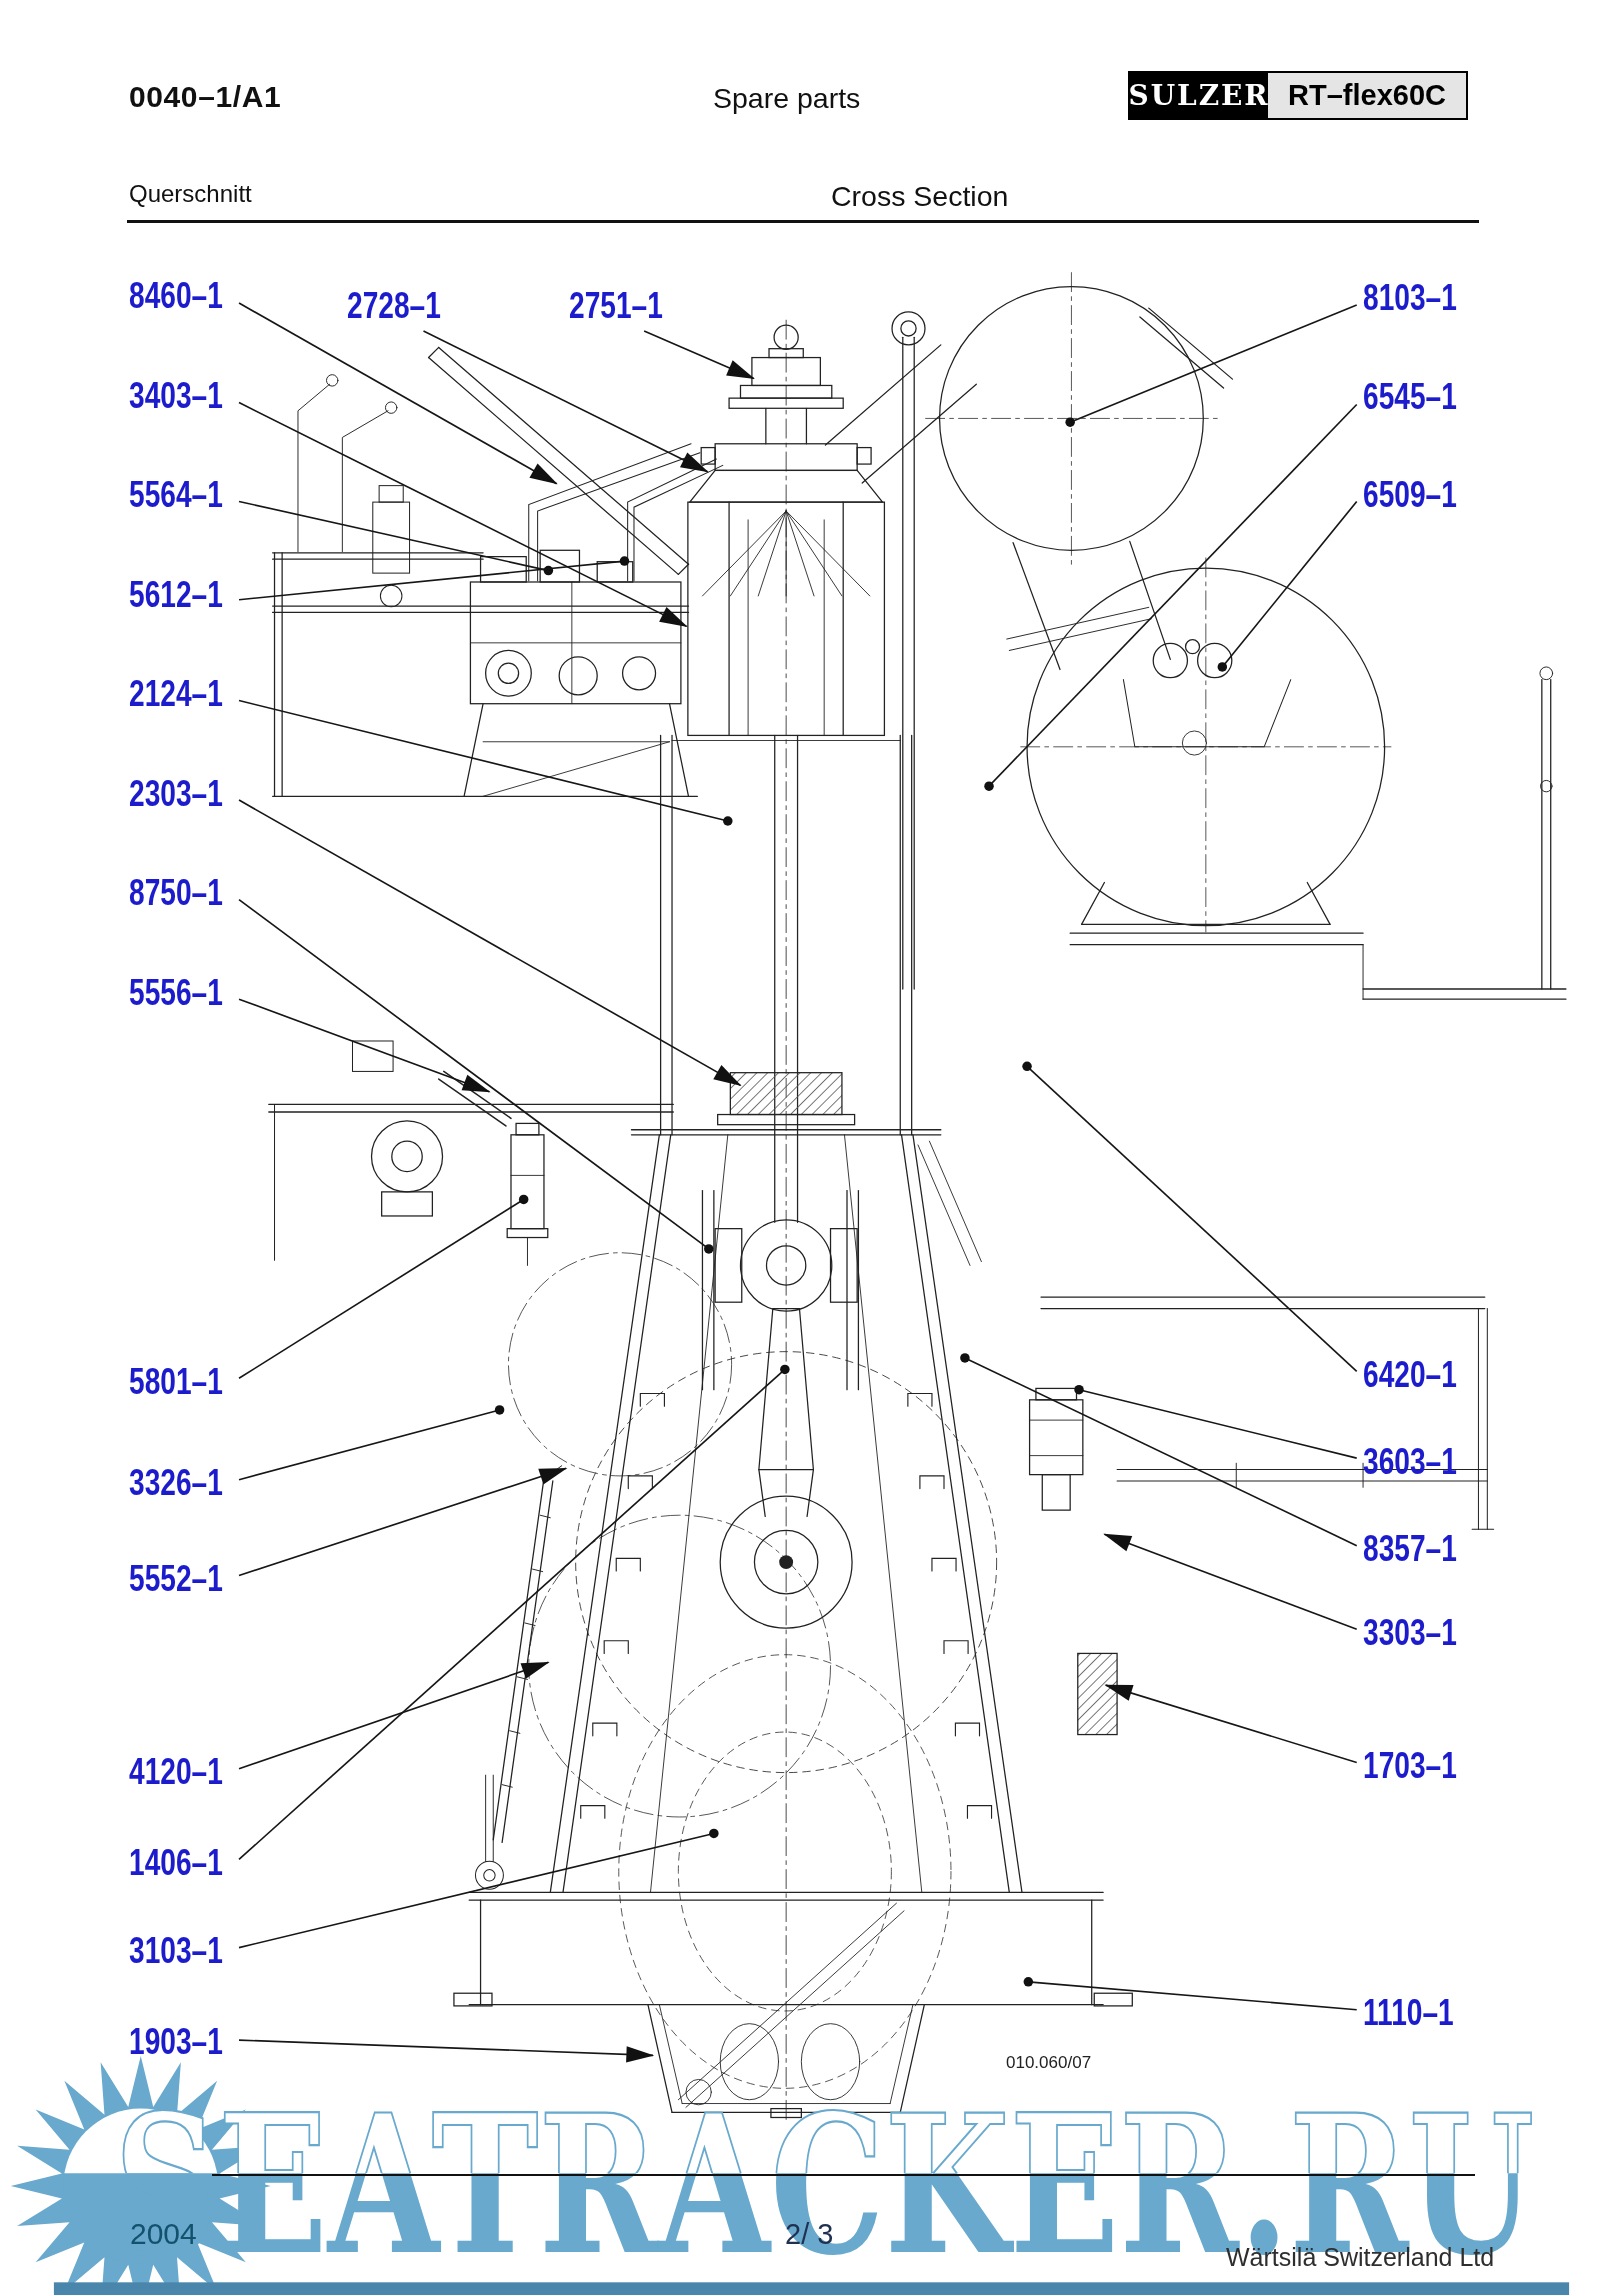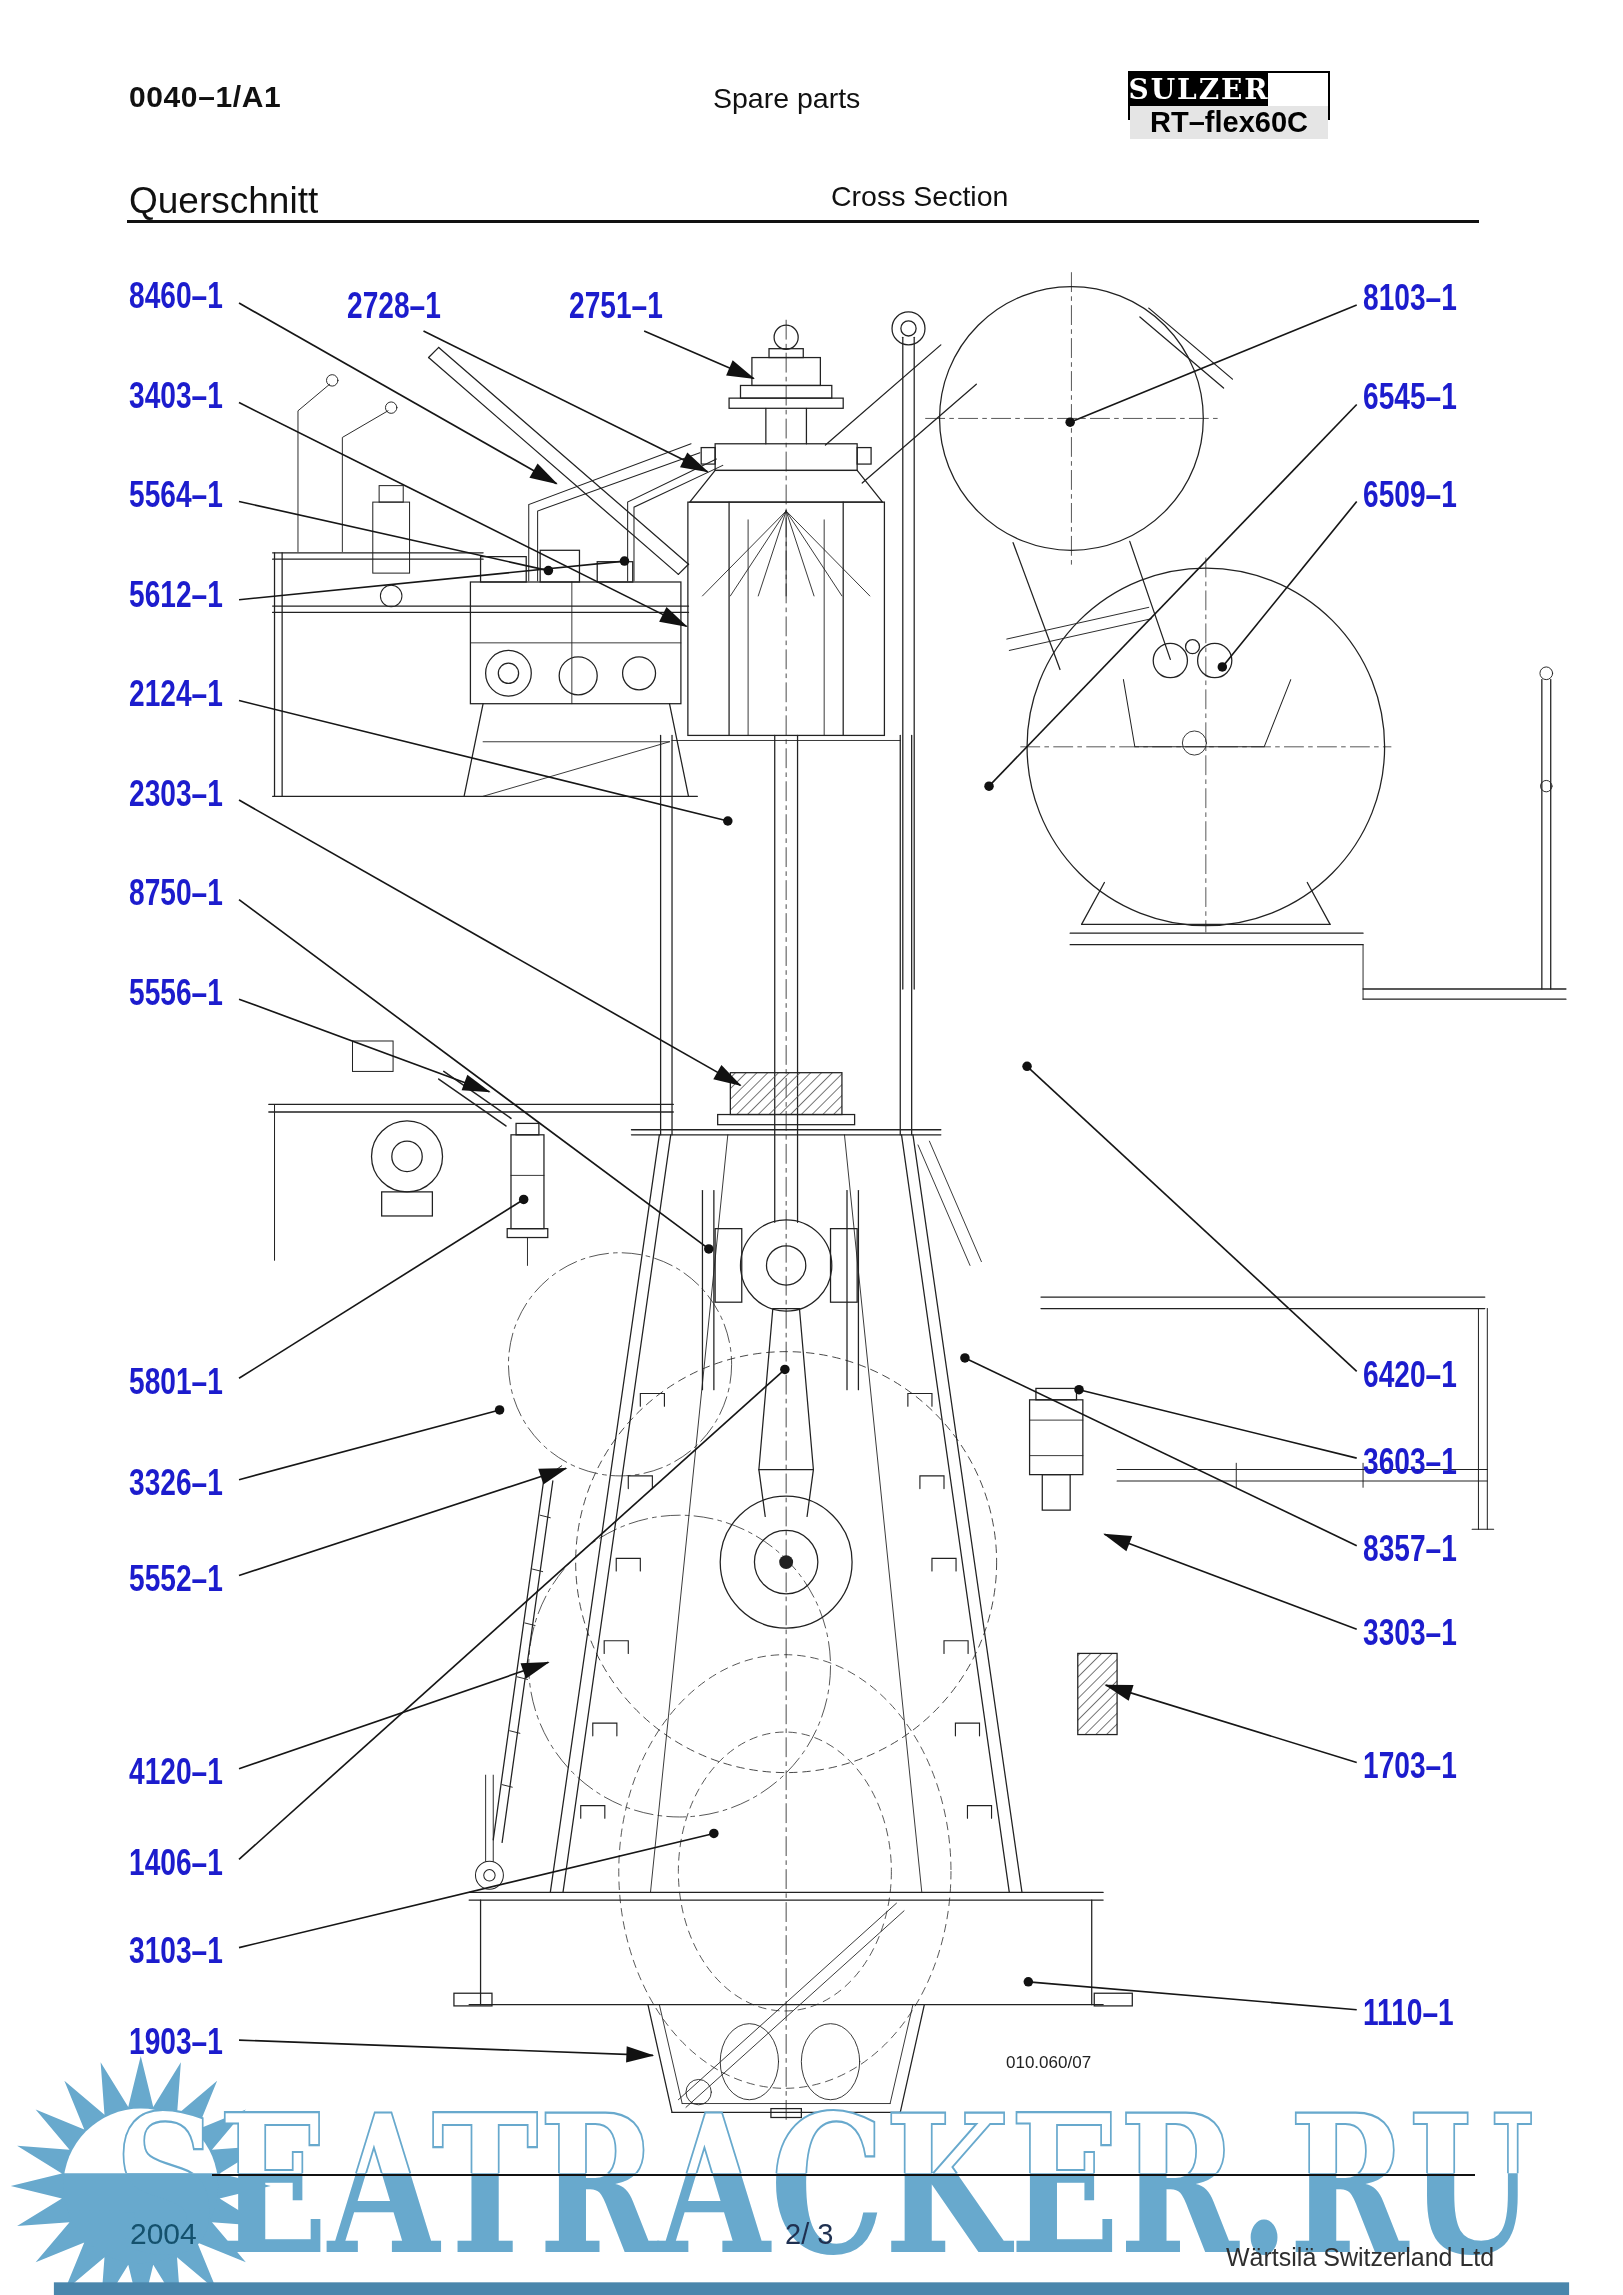--- a/index.html
+++ b/index.html
@@ -4,26 +4,26 @@
 <style>
   html,body{margin:0;padding:0;}
   body{
     width:1623px;height:2295px;position:relative;background:#ffffff;
     font-family:"Liberation Sans", sans-serif;overflow:hidden;
   }
   .abs{position:absolute;}
   
   #doc-code{left:129px;top:80px;font-size:30px;font-weight:bold;color:#111;letter-spacing:0.6px;}
   #page-topic{left:713px;top:82px;font-size:28.5px;color:#111;}
-  #brand-logo{left:1128px;top:71px;height:49px;display:flex;border:2.5px solid #000;box-sizing:border-box;flex-direction:column;}
+  #brand-logo{left:1128px;top:71px;height:49px;display:flex;border:2.5px solid #000;box-sizing:border-box;}
   #brand-left{background:#000;color:#fff;width:138px;display:flex;align-items:center;justify-content:center;
       font-family:"DejaVu Serif", serif;font-size:28px;letter-spacing:1.9px;font-weight:bold;}
   #brand-right{background:#e5e5e5;color:#000;width:198px;display:flex;align-items:center;justify-content:center;
       font-size:29px;font-weight:bold;}
-  #subtitle-de{left:129px;top:180px;font-size:37px;color:#111;}
+  #subtitle-de{left:129px;top:180px;font-size:24px;color:#111;}
   #subtitle-en{left:831px;top:180px;font-size:28.5px;color:#111;}
   #title-rule{left:127px;top:220px;width:1352px;height:2.5px;background:#111;}
   
   .callout{
     position:absolute;font-size:37px;font-weight:bold;color:#1c1ccd;white-space:nowrap;
     transform:translateY(-54%) scaleX(0.76);transform-origin:left center;letter-spacing:0px;
   }
   
   #drawing-no{left:1006px;top:2053px;font-size:17px;color:#222;}
   

